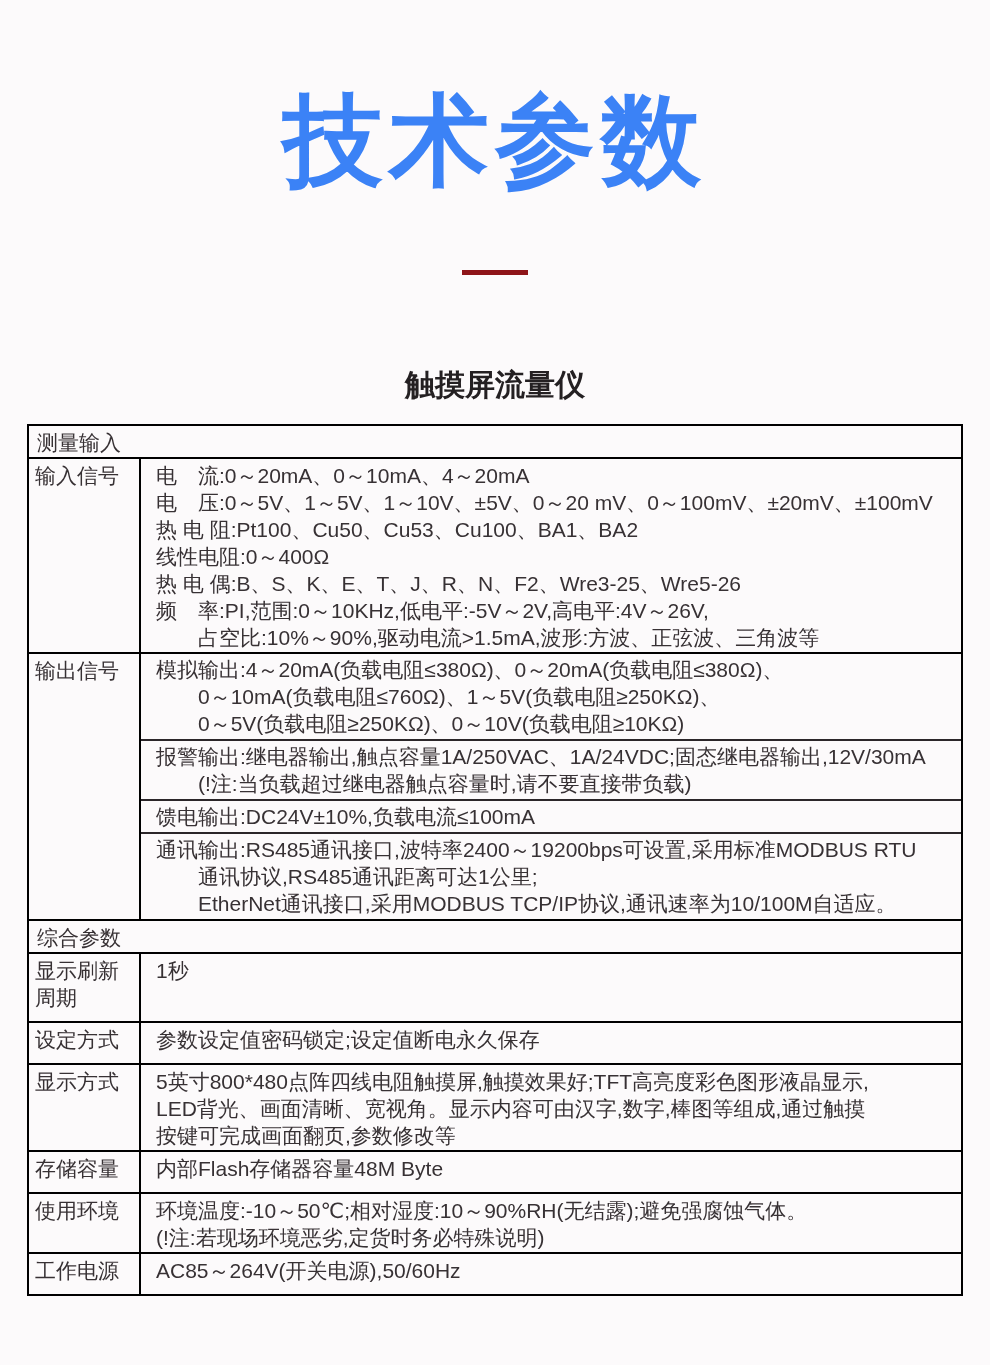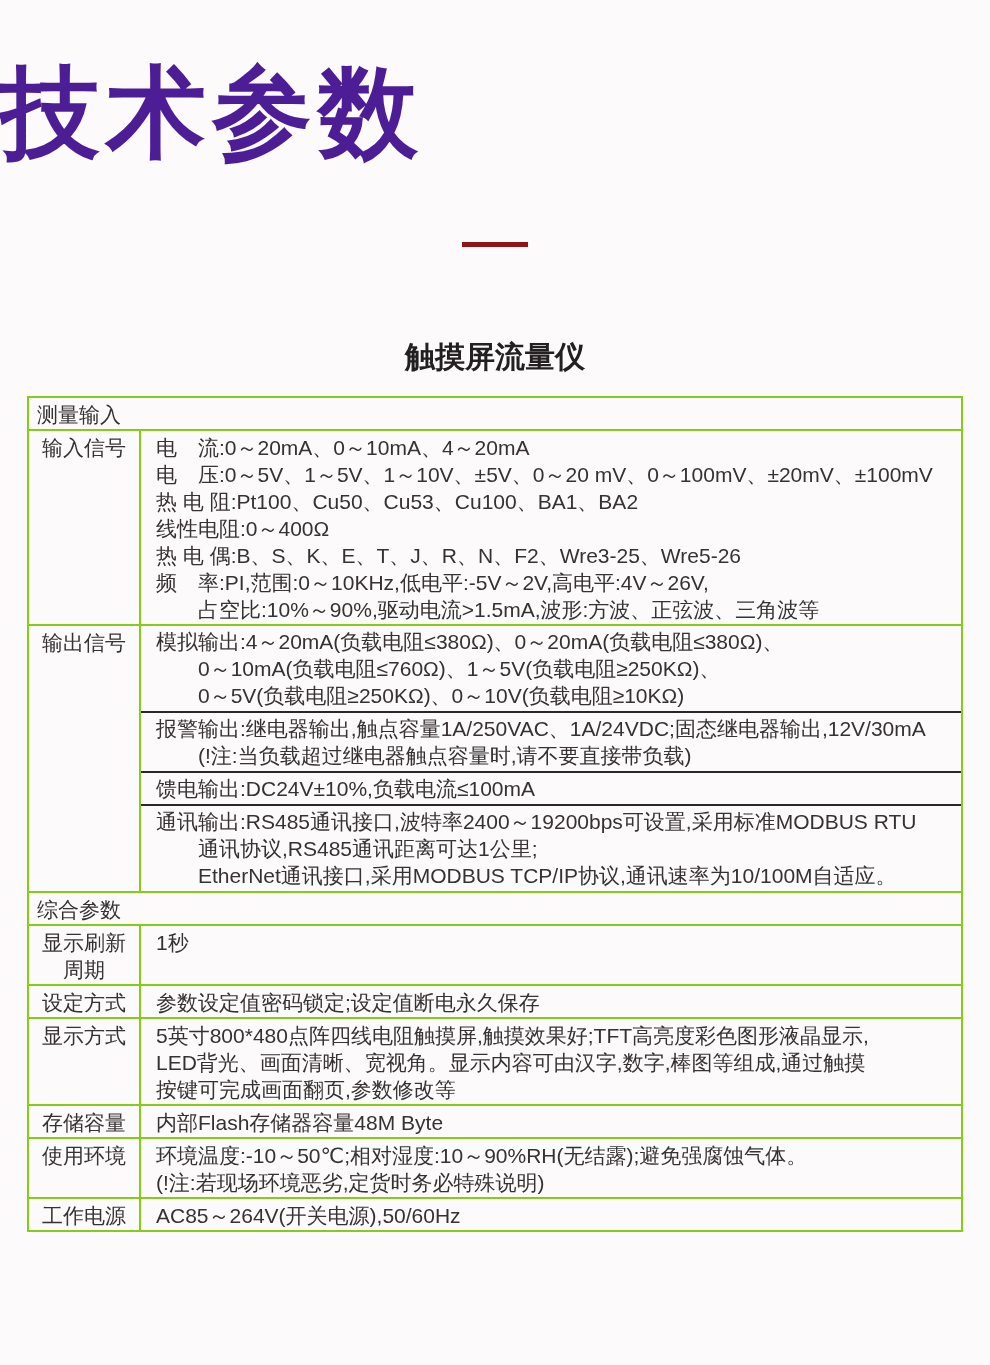--- a/index.html
+++ b/index.html
@@ -4,27 +4,27 @@
 <style>
   * { margin:0; padding:0; box-sizing:border-box; }
   html { background:#fcfafb; }
   body {
     width:990px; height:1365px; overflow:hidden;
     background:#fcfafb;
     font-family:"Liberation Sans","DejaVu Sans",sans-serif;
     color:#373134;
   }
   .page-title {
-    text-align:left;
-    padding-top:56px;
+    text-align:center;
+    padding-top:84px;
     font-size:100px;
     font-weight:900;
     letter-spacing:6px;
     line-height:1.12;
-    color:#4c1d95;
+    color:#3b82f6;
   }
   .red-divider {
     width:66px; height:5px;
     margin:74px auto 0;
     background:#8e1418;
   }
   .subtitle {
     text-align:center;
     margin-top:90px;
     font-size:30px;
@@ -33,26 +33,26 @@
   }
   .spec-table {
     width:936px;
     margin:18px auto 0;
     border-collapse:collapse;
     table-layout:fixed;
     font-size:21px;
     color:#373134;
   }
   .spec-table td {
-    border:2px solid #84cc16;
+    border:2px solid #000000;
     vertical-align:top;
   }
   col.c-label { width:112px; }
   td.cell-section { padding:3px 8px 1px; line-height:27px; }
-  td.cell-label  { padding:3px 6px 1px; line-height:27px;text-align:center; }
+  td.cell-label  { padding:3px 6px 10px; line-height:27px; }
   td.cell-value  { padding:3px 0 1px 15px; line-height:27px; overflow:hidden; }
   td.cell-value.grouped { padding:0; }
   .subgroup { padding:2px 0 2px 15px; }
   .subgroup + .subgroup { border-top:2px solid #2b2629; }
   .line { white-space:nowrap; line-height:27px; }
 </style>
 </head>
 <body>
 
 <div>

